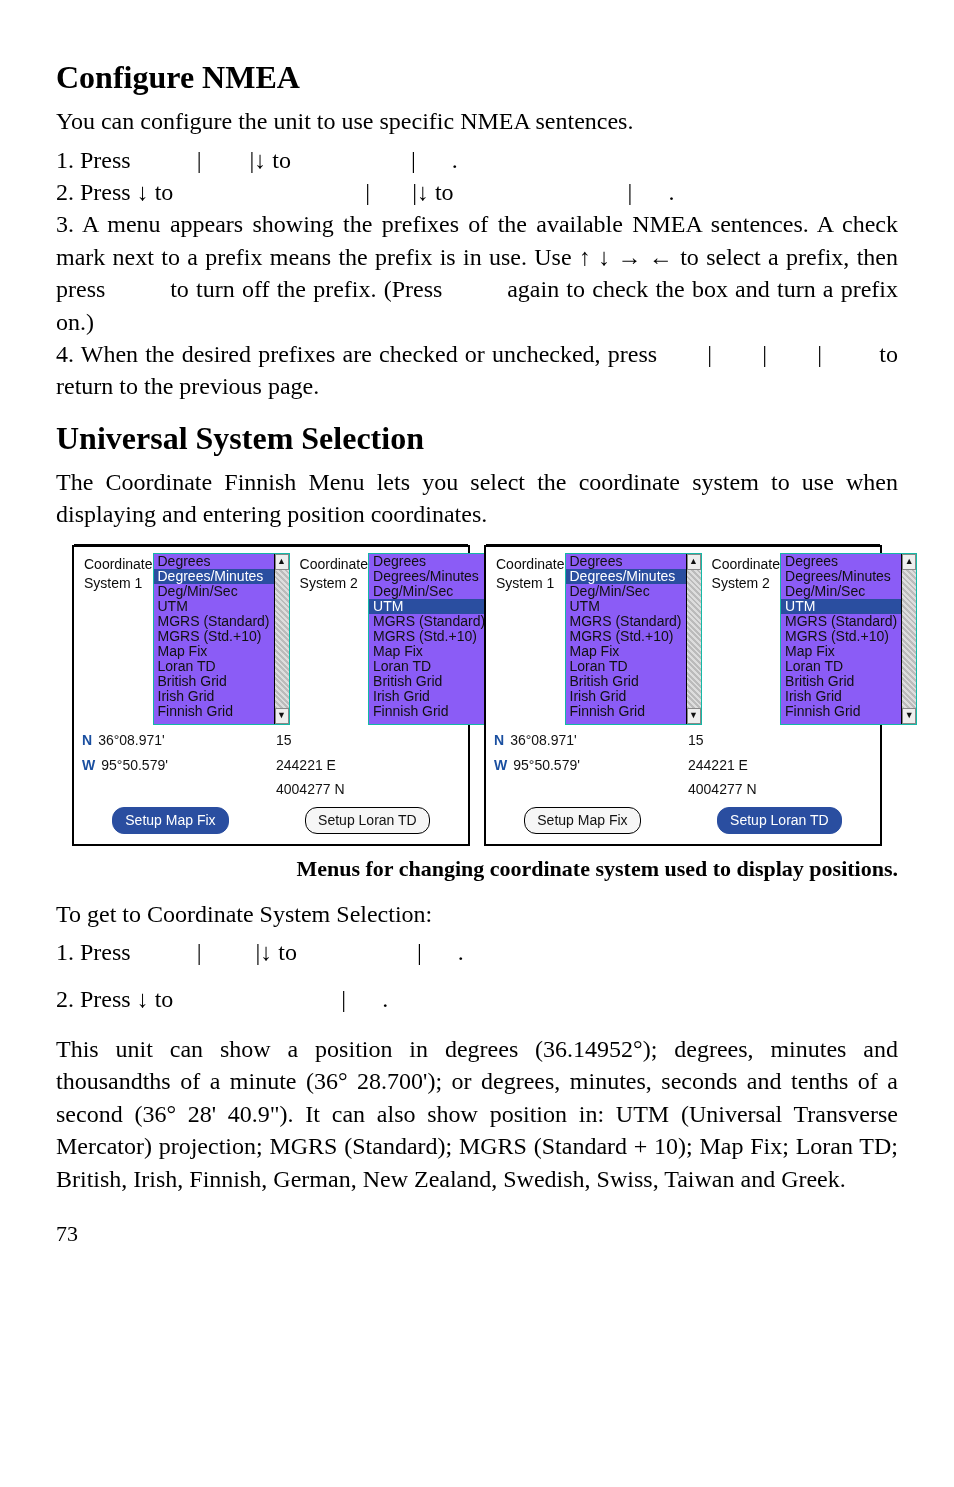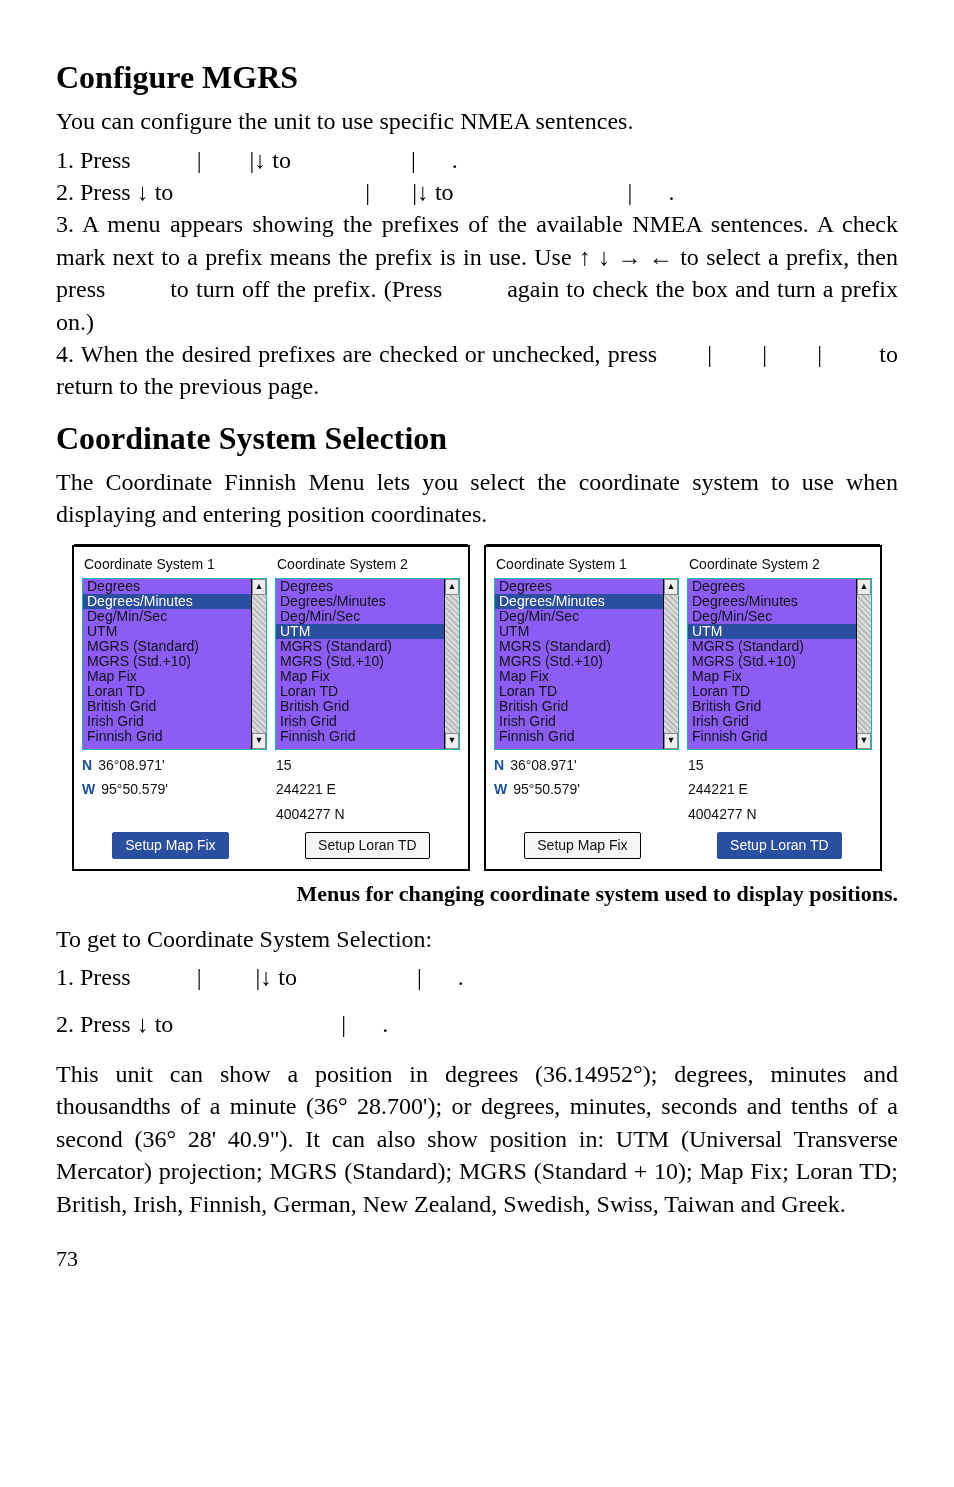--- a/index.html
+++ b/index.html
@@ -3,55 +3,55 @@
 <meta charset="utf-8">
 <style>
   html,body{margin:0;padding:0;background:#fff;color:#000;font-family:"Times New Roman",Georgia,serif;font-size:24px;line-height:1.35}
   .page{width:954px;min-height:1487px;box-sizing:border-box;padding:56px 56px 40px 56px}
   h2{font-family:"Times New Roman",serif;font-weight:bold;font-size:32px;margin:0 0 6px 0}
   p{margin:0 0 6px 0;text-align:justify}
   .steps p{margin:0;text-align:justify}
   .shots{display:flex;gap:14px;justify-content:center;margin:14px 0 8px 0}
   .shot{border:2px solid #000;background:#fff;width:398px;box-sizing:border-box;padding:6px 8px 10px 8px;font-family:Arial,Helvetica,sans-serif;font-size:14px;color:#111;position:relative}
   .cols{display:flex;gap:8px}
-  .col{flex:1;display:flex;flex-direction:column}
+  .col{flex:1;display:flex;flex-direction:row}
   .colTitle{font-size:14px;margin:2px 0 4px 2px;color:#0a0a0a}
   .listbox{border:1px solid #14b8a6;height:170px;background:#8b5cf6;position:relative;display:flex}
   .items{flex:1;overflow:hidden}
   .item{padding:0 4px;height:15px;line-height:15px;white-space:nowrap}
   .sel{background:#2a4ea0;color:#fff}
   .scroll{width:14px;border-left:1px solid #000;display:flex;flex-direction:column;background:#ddd}
   .sbtn{height:14px;border:1px solid #888;background:#eee;font-size:9px;line-height:12px;text-align:center}
   .strack{flex:1;background:repeating-linear-gradient(45deg,#bbb,#bbb 2px,#ddd 2px,#ddd 4px)}
   .readrow{display:flex;align-items:flex-end;margin-top:6px;gap:10px}
   .readrow .left{flex:1;font-size:14px}
   .readrow .left b{color:#1a4fa0;font-weight:bold;margin-right:6px}
   .readrow .right{flex:1;font-size:14px}
   .btnrow{display:flex;gap:16px;margin-top:8px;justify-content:space-around}
-  .uibtn{border:1px solid #000;padding:3px 12px;font-size:14px;background:#f6f6f6;border-radius:2px}
+  .uibtn{border:1px solid #000;padding:3px 12px;font-size:14px;background:#f6f6f6;border-radius:12px}
   .uibtn.sel{background:#2a4ea0;color:#fff;border-color:#2a4ea0}
   .caption{font-weight:bold;text-align:right;font-size:22px;margin:6px 0 14px 0;font-family:"Times New Roman",serif}
   .pagenum{font-size:22px;margin-top:24px}
   .shot:before{content:"";position:absolute;left:0;right:0;top:-3px;height:2px;background:#000}
 </style>
 </head>
 <body>
 
 <div class="page">
 
-  <h2>Configure MGRS</h2>
+  <h2>Configure NMEA</h2>
   <p>You can configure the unit to use specific NMEA sentences.</p>
   <div class="steps">
     <p>1. Press &nbsp;&nbsp;&nbsp;&nbsp;&nbsp;&nbsp;&nbsp;&nbsp;&nbsp; | &nbsp;&nbsp;&nbsp;&nbsp;&nbsp;&nbsp; |↓ to &nbsp;&nbsp;&nbsp;&nbsp;&nbsp;&nbsp;&nbsp;&nbsp;&nbsp;&nbsp;&nbsp;&nbsp;&nbsp;&nbsp;&nbsp;&nbsp;&nbsp;&nbsp; | &nbsp;&nbsp;&nbsp;&nbsp; .</p>
     <p>2. Press ↓ to &nbsp;&nbsp;&nbsp;&nbsp;&nbsp;&nbsp;&nbsp;&nbsp;&nbsp;&nbsp;&nbsp;&nbsp;&nbsp;&nbsp;&nbsp;&nbsp;&nbsp;&nbsp;&nbsp;&nbsp;&nbsp;&nbsp;&nbsp;&nbsp;&nbsp;&nbsp;&nbsp;&nbsp;&nbsp;&nbsp; | &nbsp;&nbsp;&nbsp;&nbsp;&nbsp; |↓ to &nbsp;&nbsp;&nbsp;&nbsp;&nbsp;&nbsp;&nbsp;&nbsp;&nbsp;&nbsp;&nbsp;&nbsp;&nbsp;&nbsp;&nbsp;&nbsp;&nbsp;&nbsp;&nbsp;&nbsp;&nbsp;&nbsp;&nbsp;&nbsp;&nbsp;&nbsp;&nbsp; | &nbsp;&nbsp;&nbsp;&nbsp; .</p>
     <p>3. A menu appears showing the prefixes of the available NMEA sentences. A check mark next to a prefix means the prefix is in use. Use ↑ ↓ → ← to select a prefix, then press &nbsp;&nbsp;&nbsp;&nbsp;&nbsp;&nbsp;&nbsp; to turn off the prefix. (Press &nbsp;&nbsp;&nbsp;&nbsp;&nbsp;&nbsp;&nbsp; again to check the box and turn a prefix on.)</p>
     <p>4. When the desired prefixes are checked or unchecked, press &nbsp;&nbsp;&nbsp;&nbsp;&nbsp; | &nbsp;&nbsp;&nbsp;&nbsp;&nbsp; | &nbsp;&nbsp;&nbsp;&nbsp;&nbsp; | &nbsp;&nbsp;&nbsp;&nbsp;&nbsp;&nbsp; to return to the previous page.</p>
   </div>
 
-  <h2 style="margin-top:14px">Coordinate System Selection</h2>
+  <h2 style="margin-top:14px">Universal System Selection</h2>
   <p>The Coordinate Finnish Menu lets you select the coordinate system to use when displaying and entering position coordinates.</p>
 
   <div class="shots">
     <div class="shot" id="shotL">
         <div class="cols">
           <div class="col">
             <div class="colTitle">Coordinate System 1</div>
             <div class="listbox">
               <div class="items">
                 <div class="item">Degrees</div>

